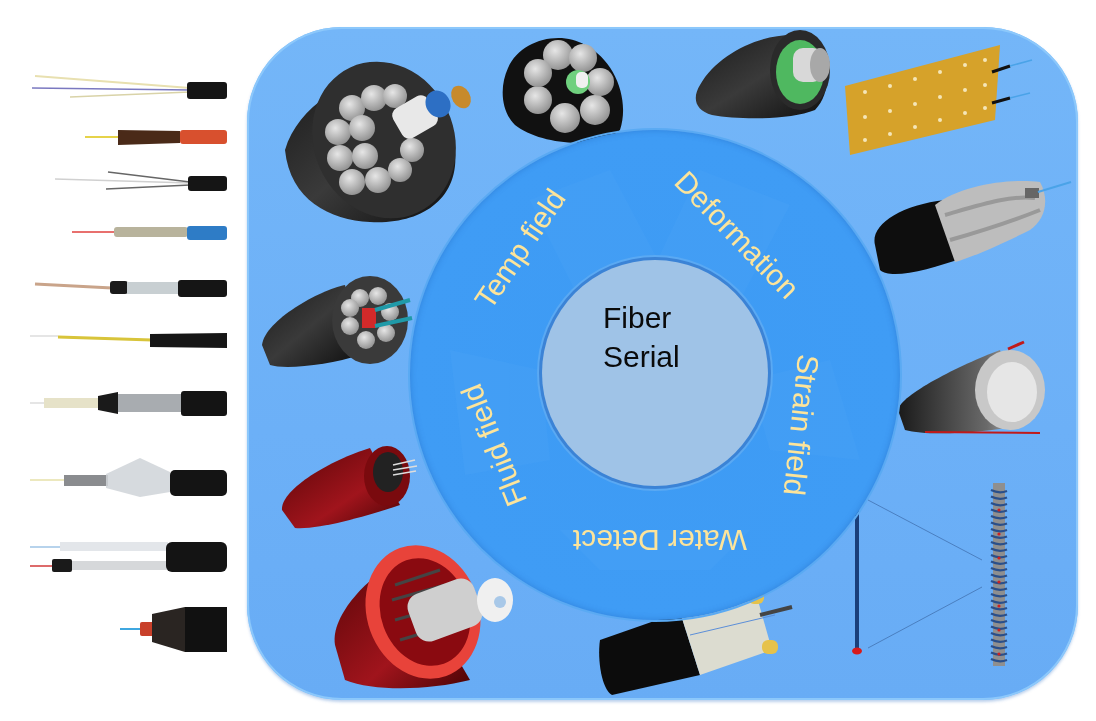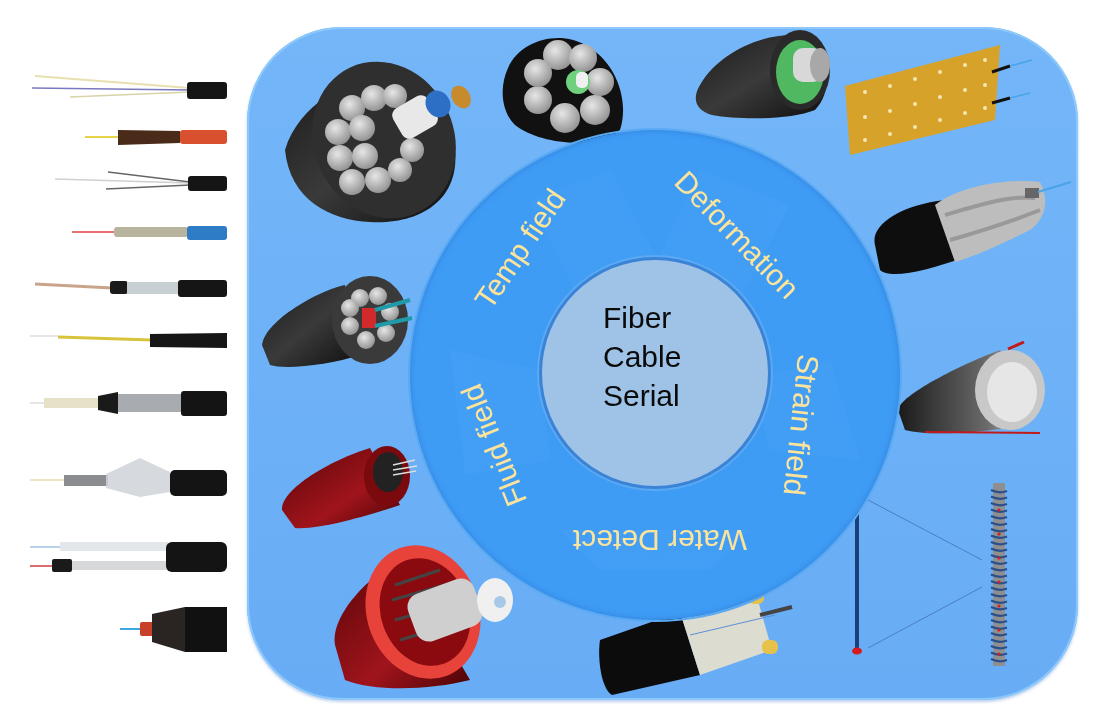--- a/index.html
+++ b/index.html
@@ -309,21 +309,20 @@
       <polygon points="290,40 380,75 330,170 250,125"></polygon>
       <polygon points="420,230 450,330 360,320 340,250"></polygon>
       <polygon points="150,400 340,400 300,440 190,440"></polygon>
       <polygon points="40,220 130,240 140,330 55,345"></polygon>
     </g>
   </svg>
   <div class="core"></div>
 
   <div class="core-text">
     <div>Fiber</div>
-    <div>Cable</div>
     <div>Serial</div>
   </div>
 
   <div class="ring-label" style="left:452px;top:232px;transform:rotate(-56deg);">Temp field</div>
   <div class="ring-label" style="left:655px;top:218px;transform:rotate(46deg);">Deformation</div>
   <div class="ring-label" style="left:730px;top:408px;transform:rotate(96deg);">Strain field</div>
   <div class="ring-label" style="left:573px;top:523px;transform:rotate(180deg);">Water Detect</div>
   <div class="ring-label" style="left:430px;top:428px;transform:rotate(-112deg);">Fluid field</div>
 
 </div>

